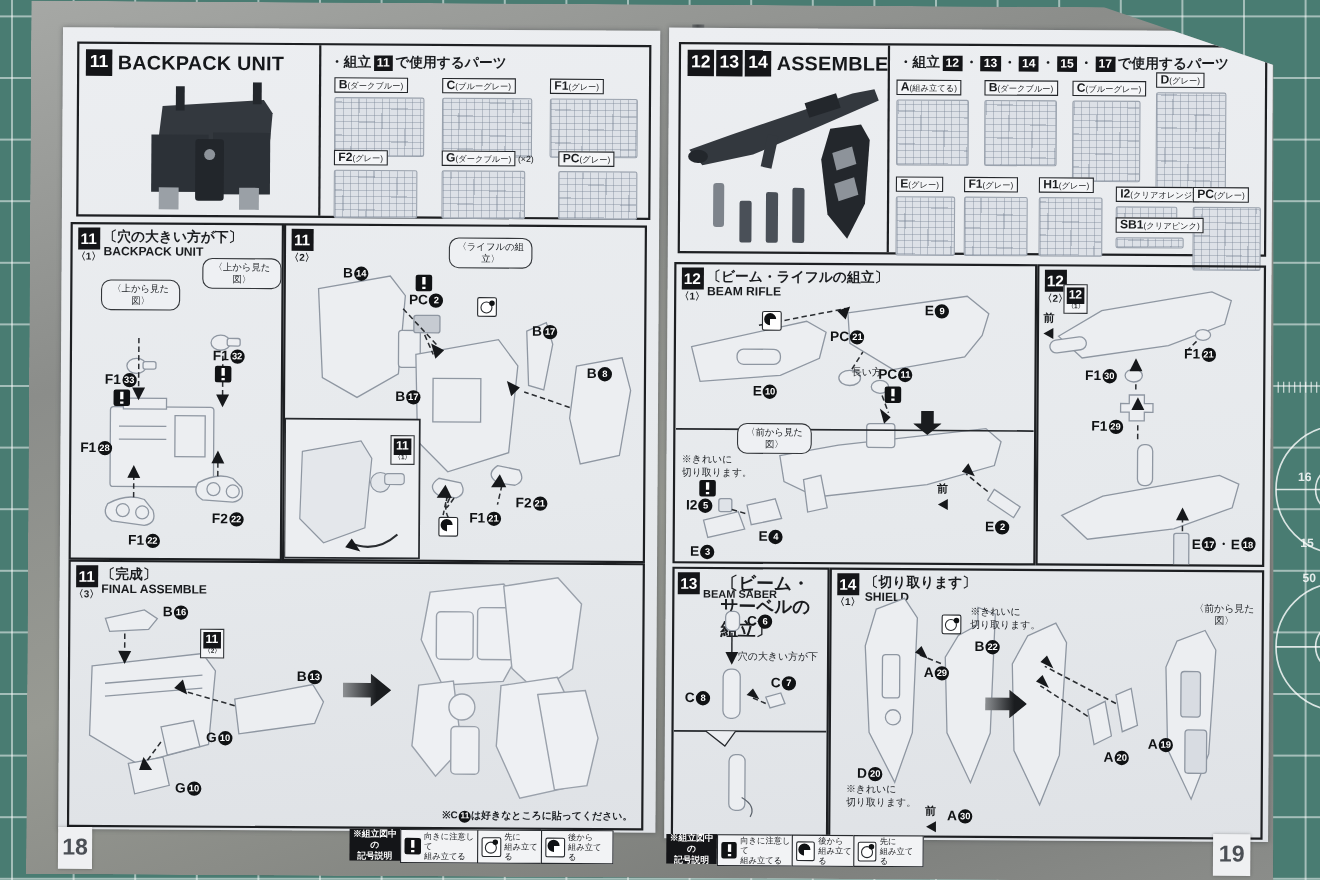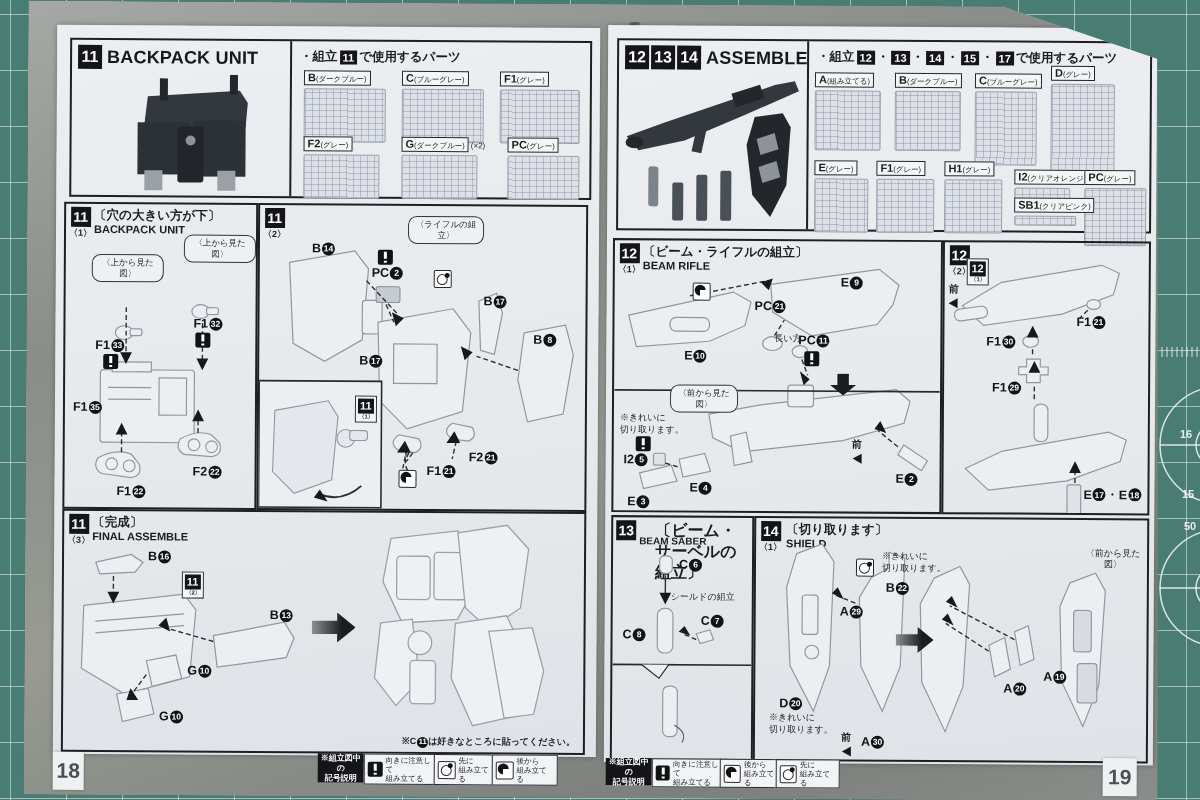--- a/index.html
+++ b/index.html
@@ -242,21 +242,21 @@
           <span class="cnum">33</span>
         </div>
       <div class="abs warn" style="left:38px;top:150px;"></div>
       <div class="plabel" style="left:128px;top:112px;">
           <span>F1</span>
           <span class="cnum">32</span>
         </div>
       <div class="abs warn" style="left:130px;top:128px;"></div>
       <div class="plabel" style="left:8px;top:196px;">
           <span>F1</span>
-          <span class="cnum">35</span>
+          <span class="cnum">28</span>
         </div>
       <div class="plabel" style="left:52px;top:280px;">
           <span>F1</span>
           <span class="cnum">22</span>
         </div>
       <div class="plabel" style="left:128px;top:260px;">
           <span>F2</span>
           <span class="cnum">22</span>
         </div>
     </div>
@@ -704,21 +704,21 @@
         </g>
         <g fill="#16181b">
           <polygon points="54,88 48,76 60,76"></polygon>
           <polygon points="68,116 80,120 74,110"></polygon>
         </g>
       </svg>
       <div class="plabel" style="left:66px;top:40px;">
           <span>C</span>
           <span class="cnum">6</span>
         </div>
-      <div class="note" style="left:58px;top:74px;width:80px;">シールドの組立</div>
+      <div class="note" style="left:58px;top:74px;width:80px;">穴の大きい方が下</div>
       <div class="plabel" style="left:10px;top:110px;">
           <span>C</span>
           <span class="cnum">8</span>
         </div>
       <div class="plabel" style="left:88px;top:96px;">
           <span>C</span>
           <span class="cnum">7</span>
         </div>
     </div>
 

